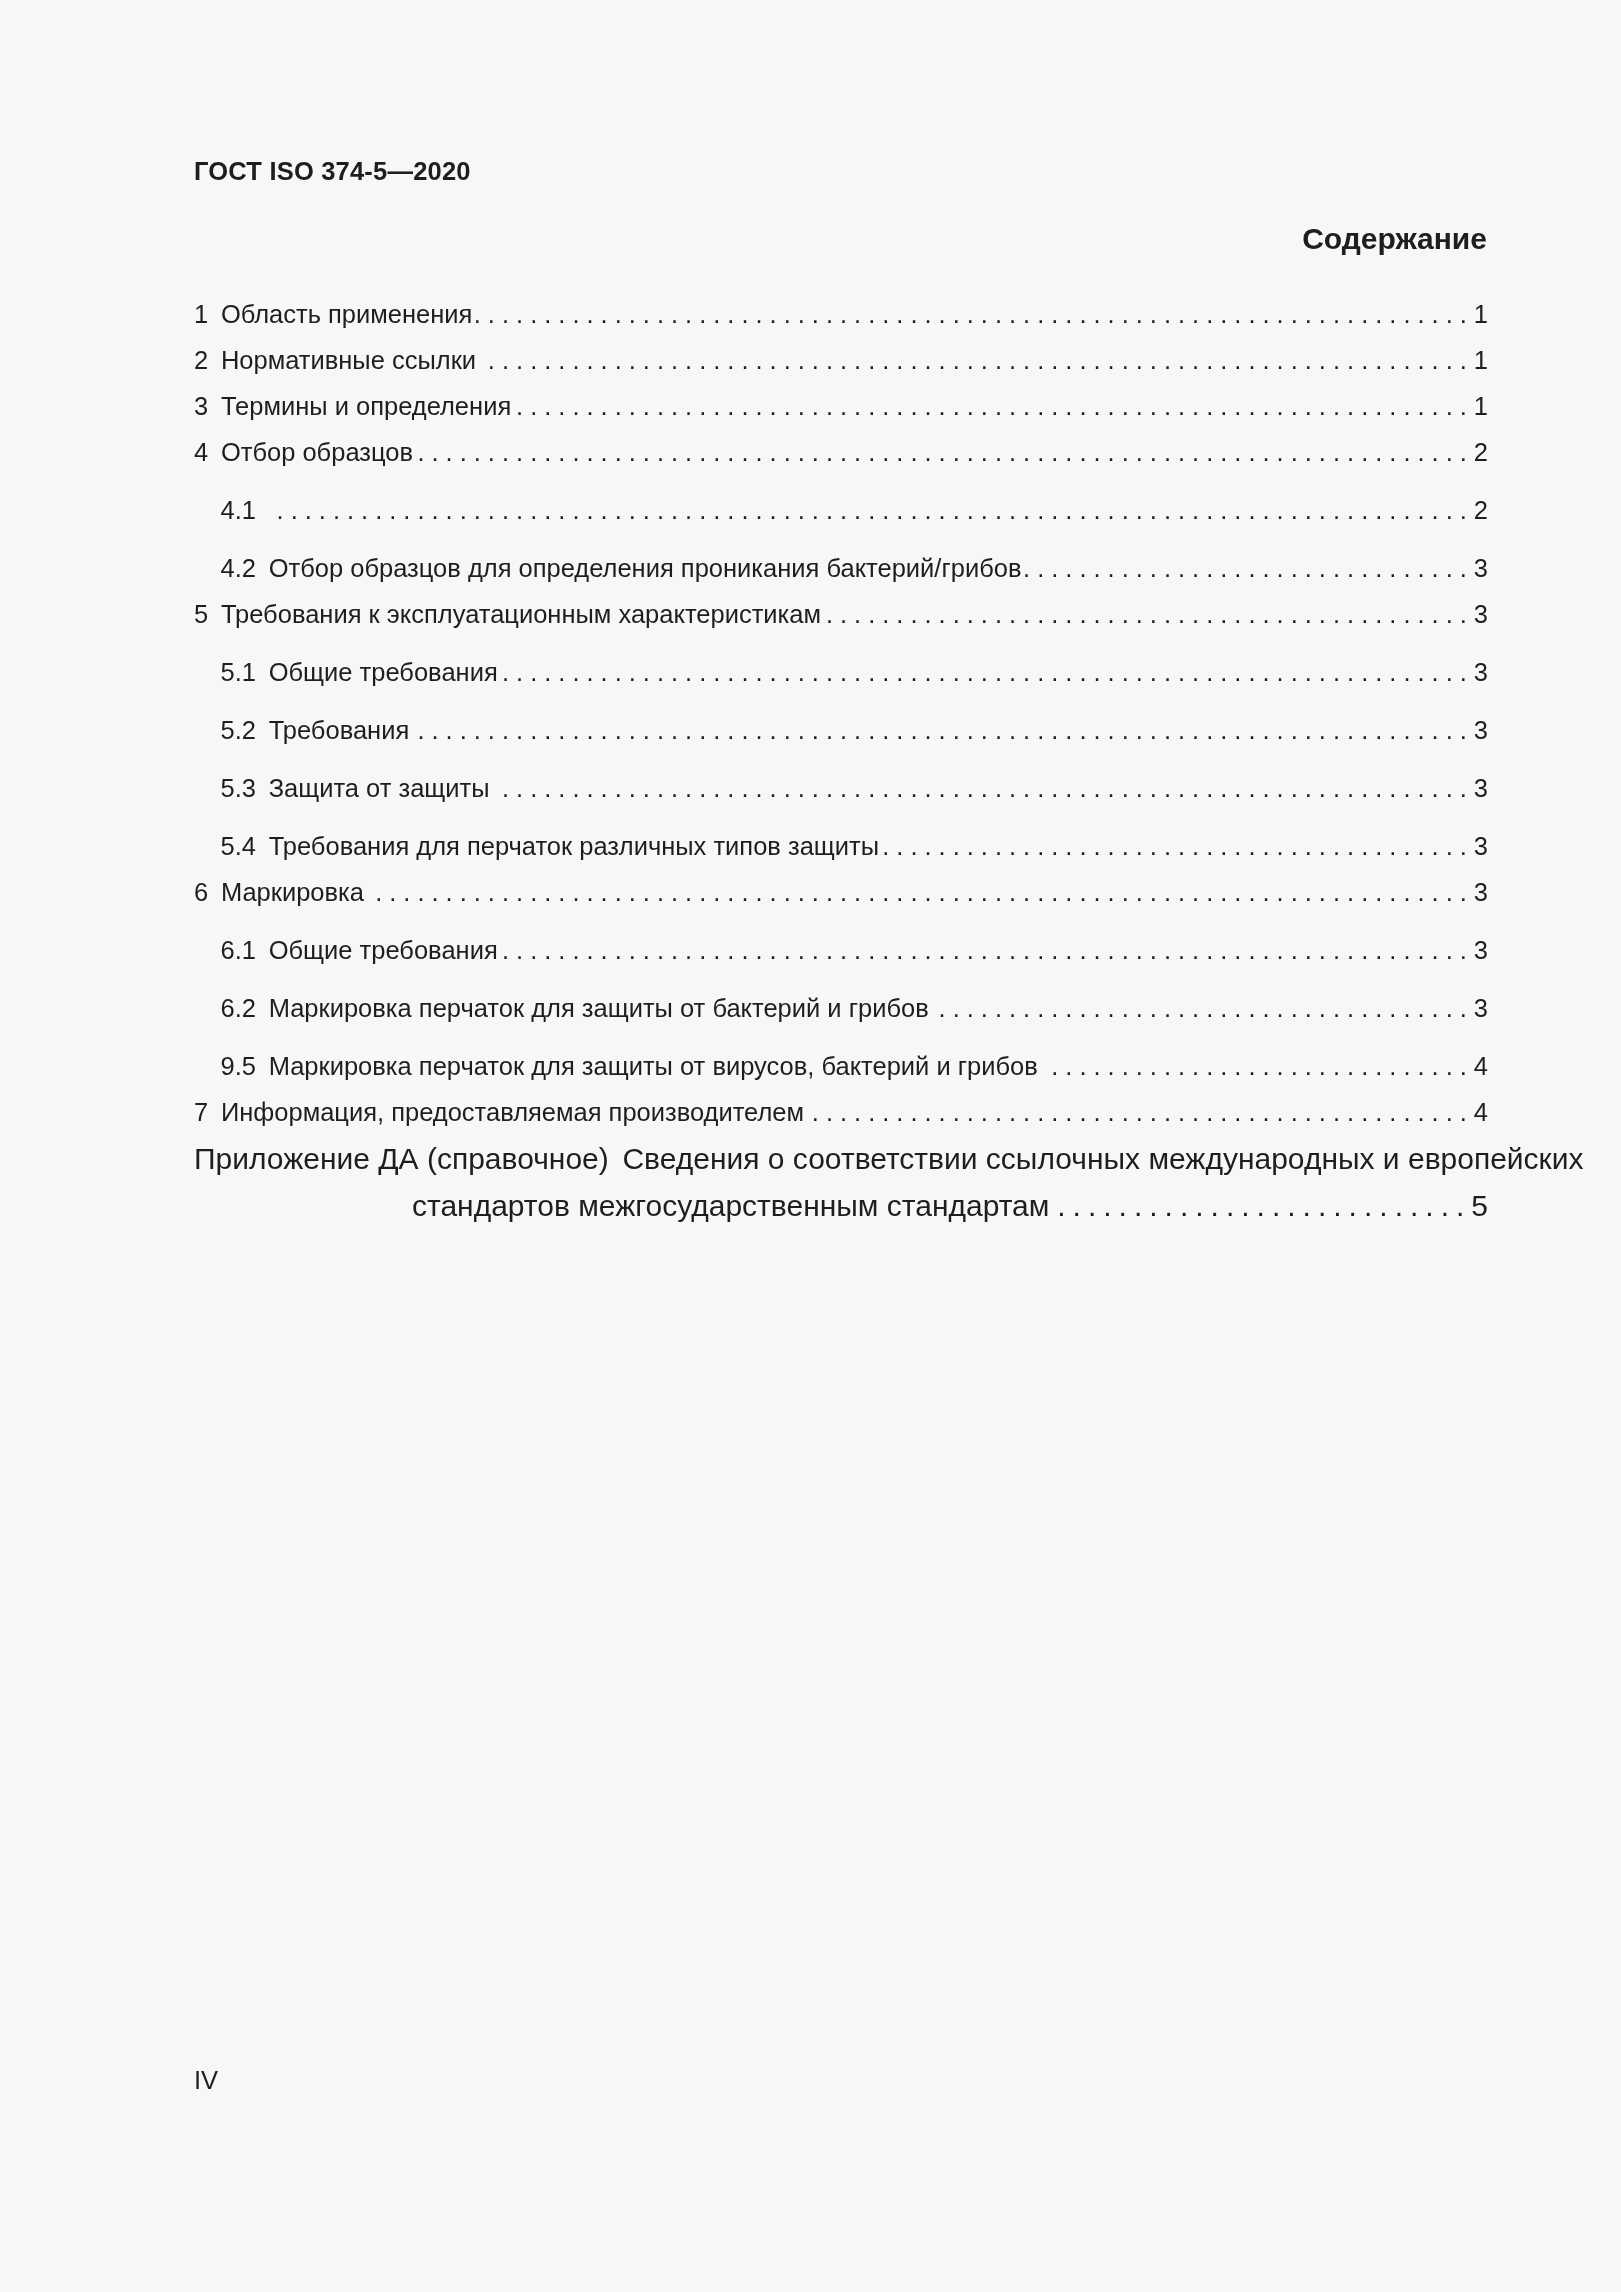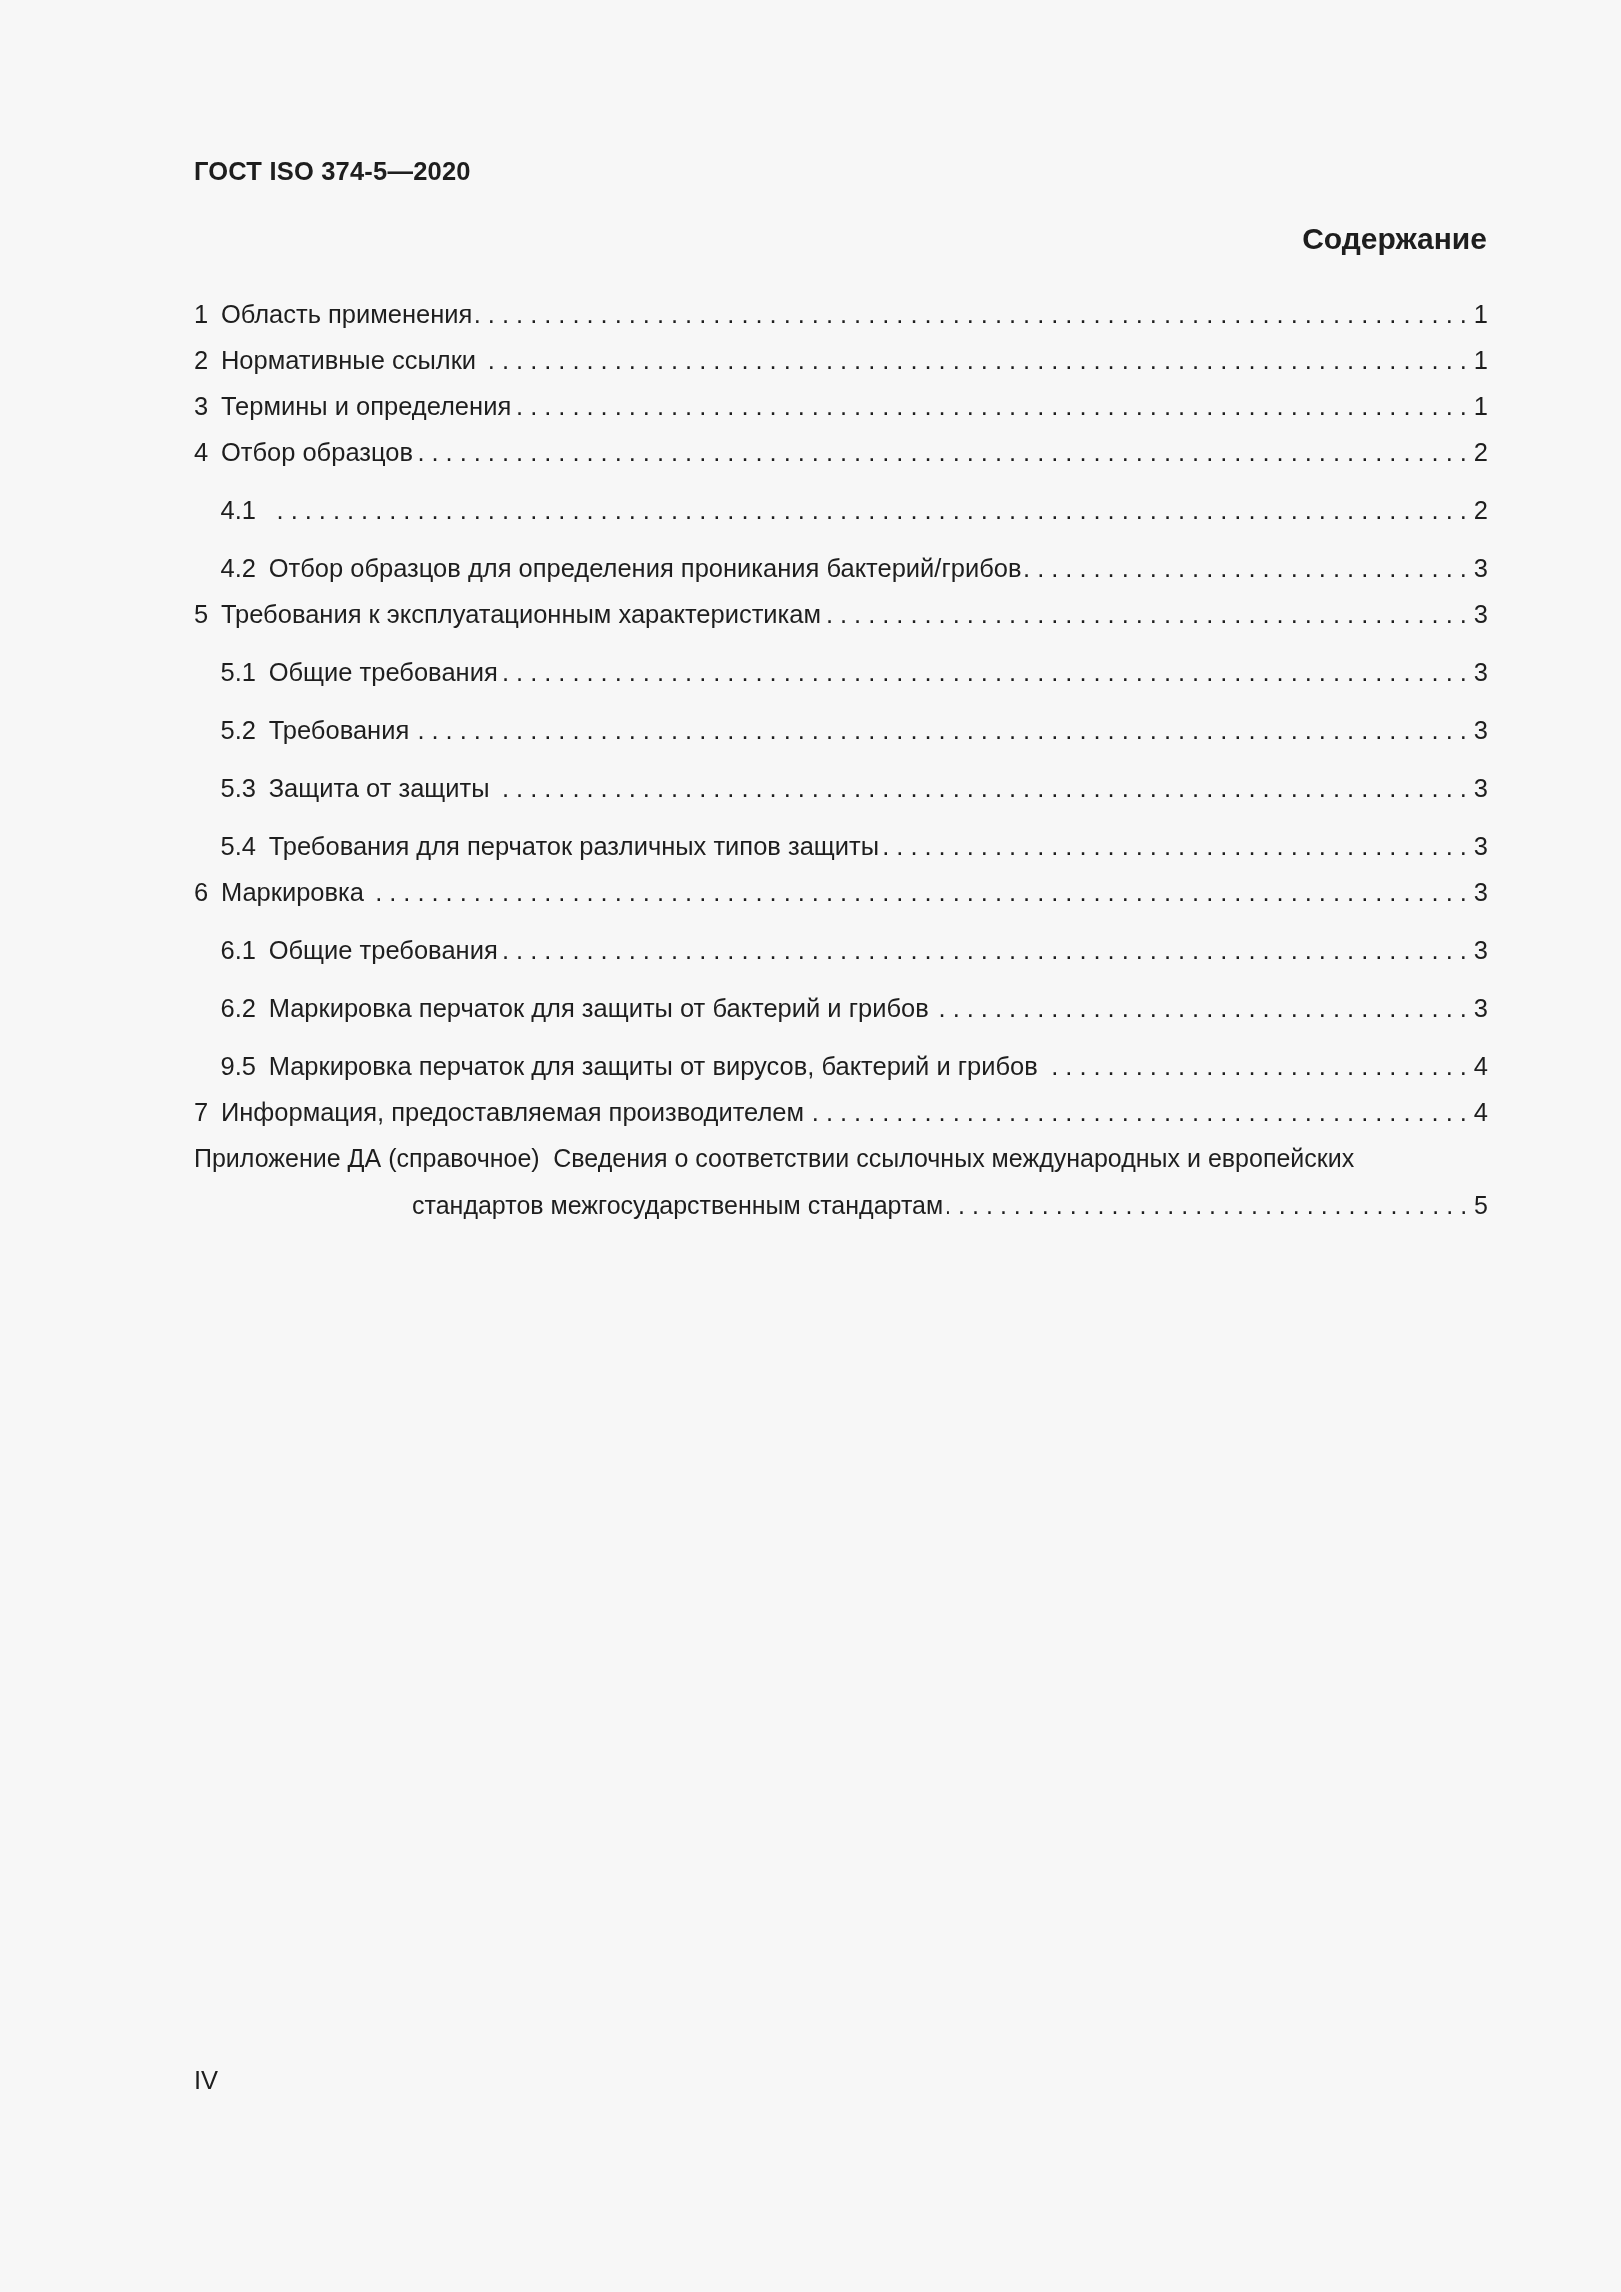--- a/index.html
+++ b/index.html
@@ -66,21 +66,21 @@
       letter-spacing: 7px;
       color: #1e1e1e;
       text-align: right;
       direction: rtl;
     }
     .toc-page {
       flex: none;
       margin-left: 0;
     }
     .toc-appendix {
-      font-size: 25px;
+      font-size: 30px;
       line-height: 31px;
       white-space: nowrap;
     }
     .appendix-line1 {
       display: flex;
       align-items: baseline;
       height: 39px;
     }
     .appendix-label {
       flex: none;

